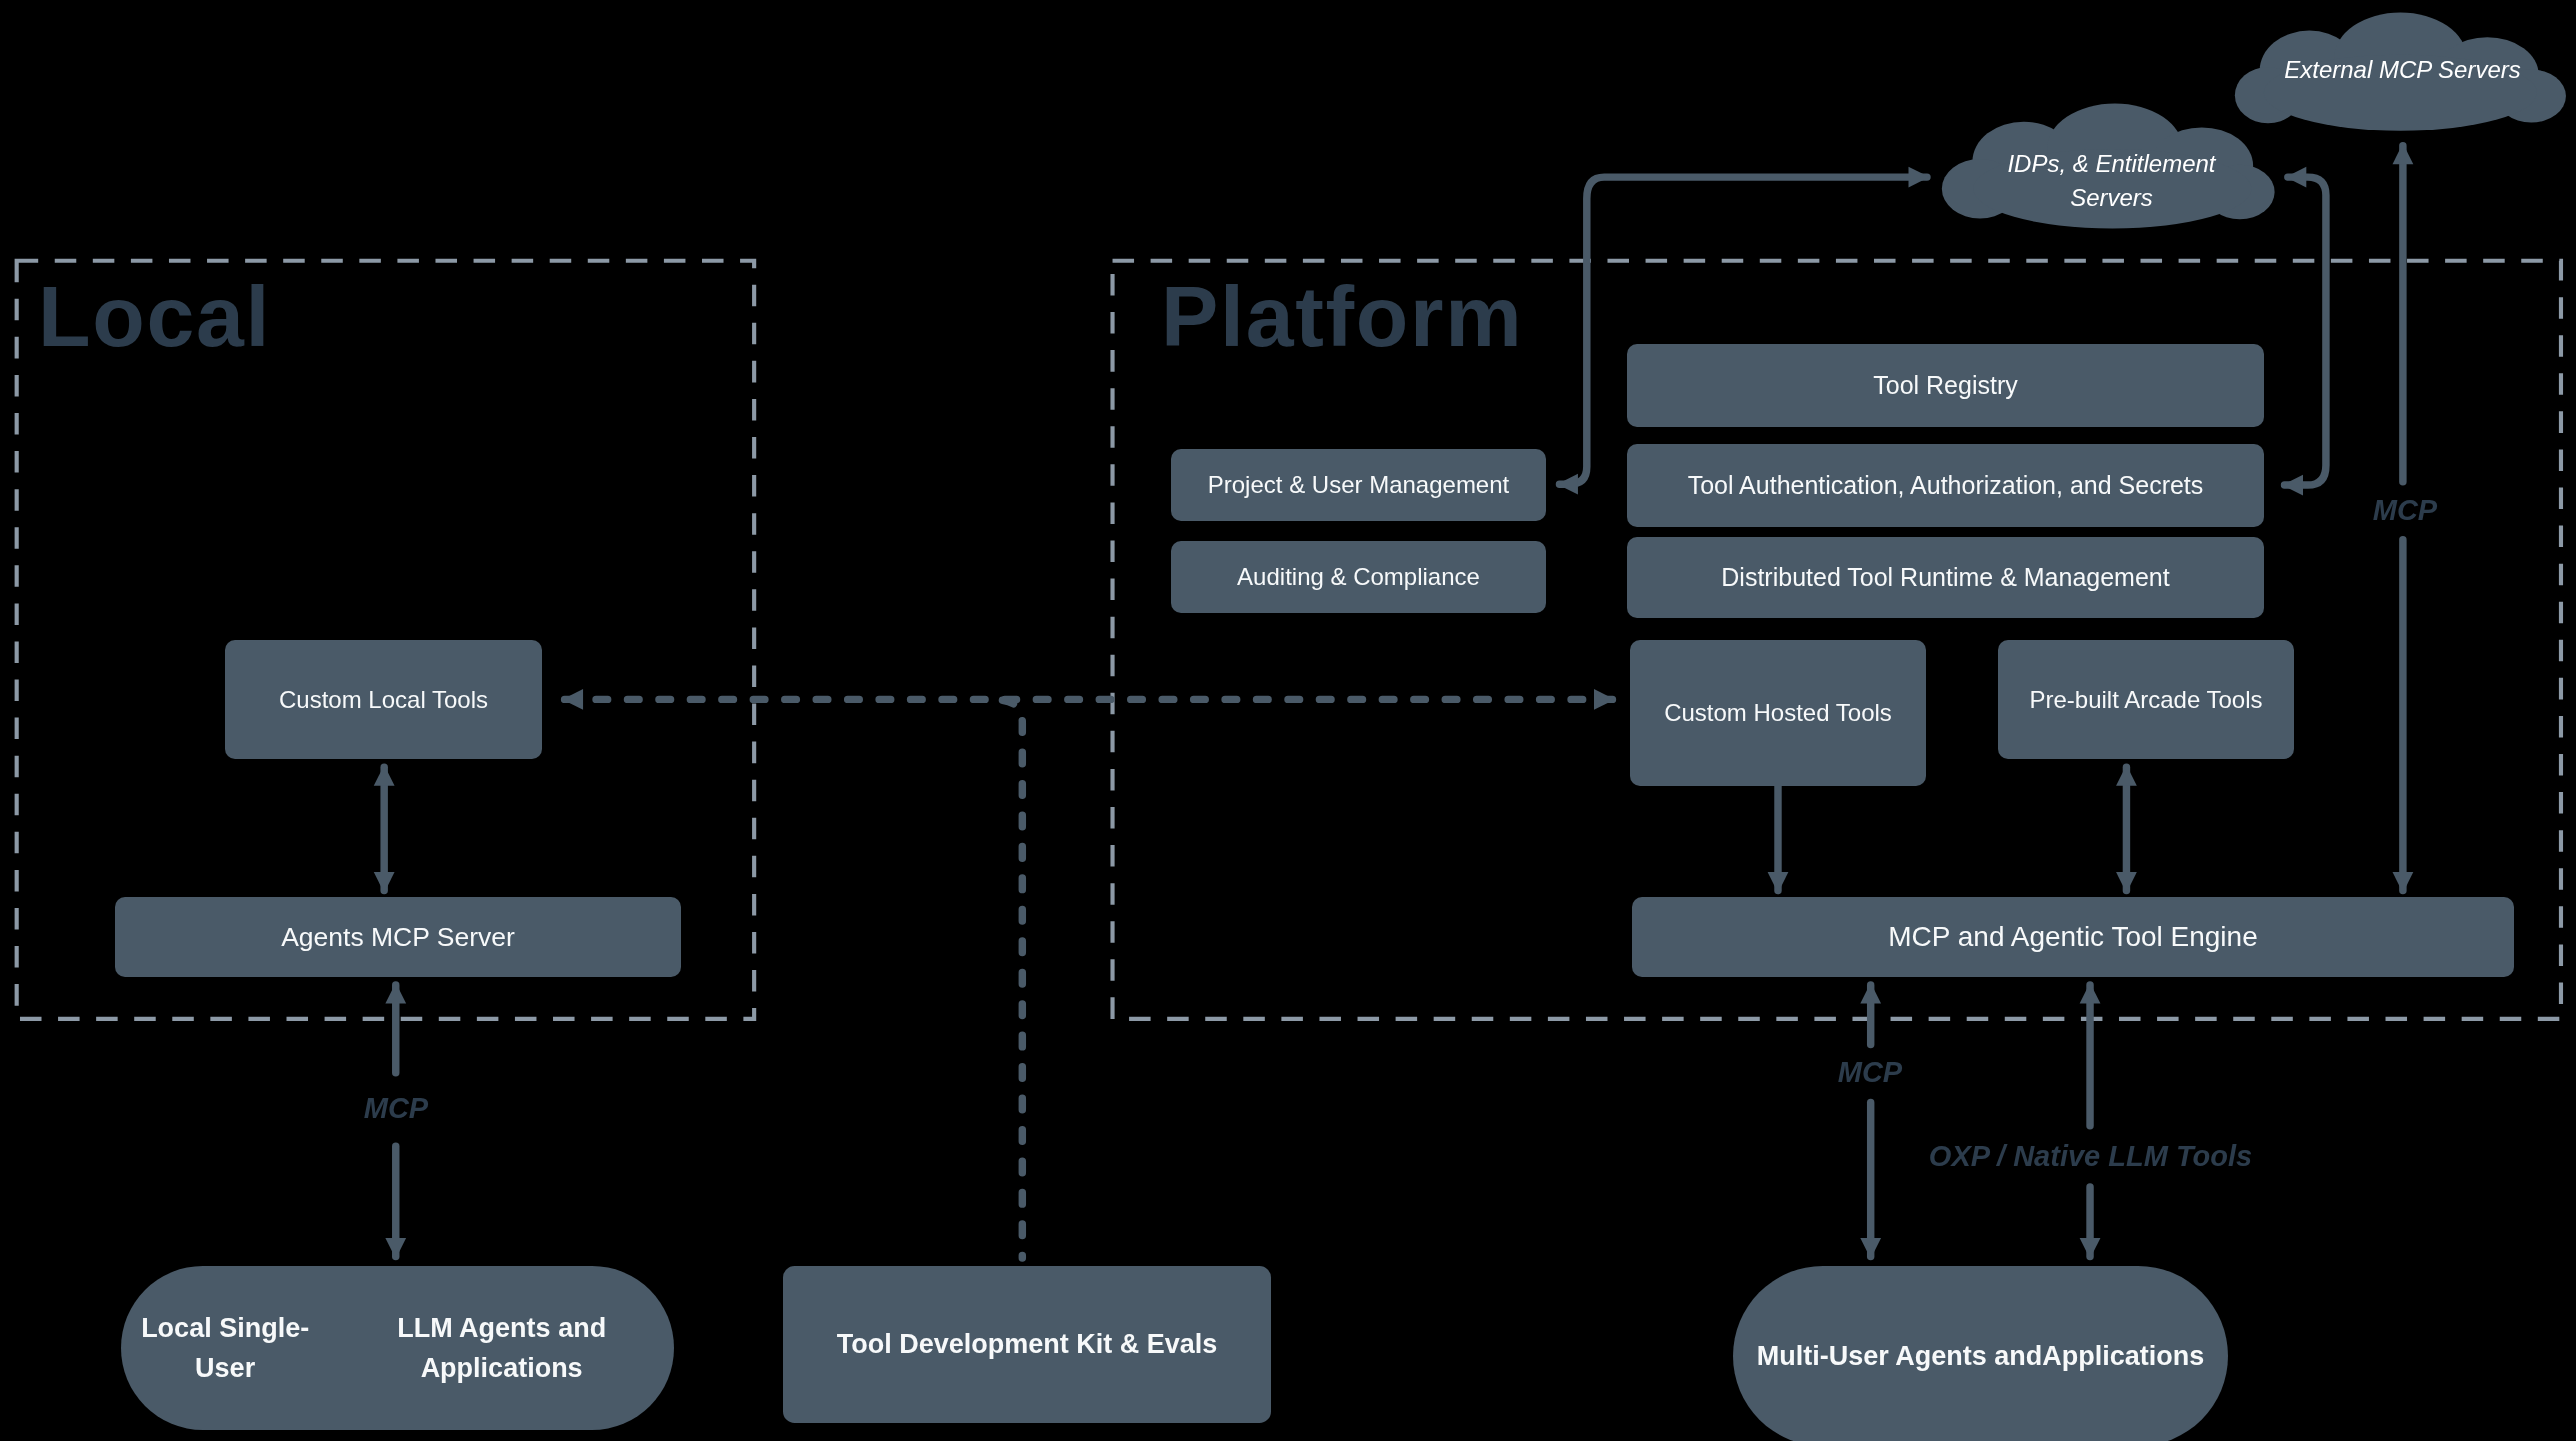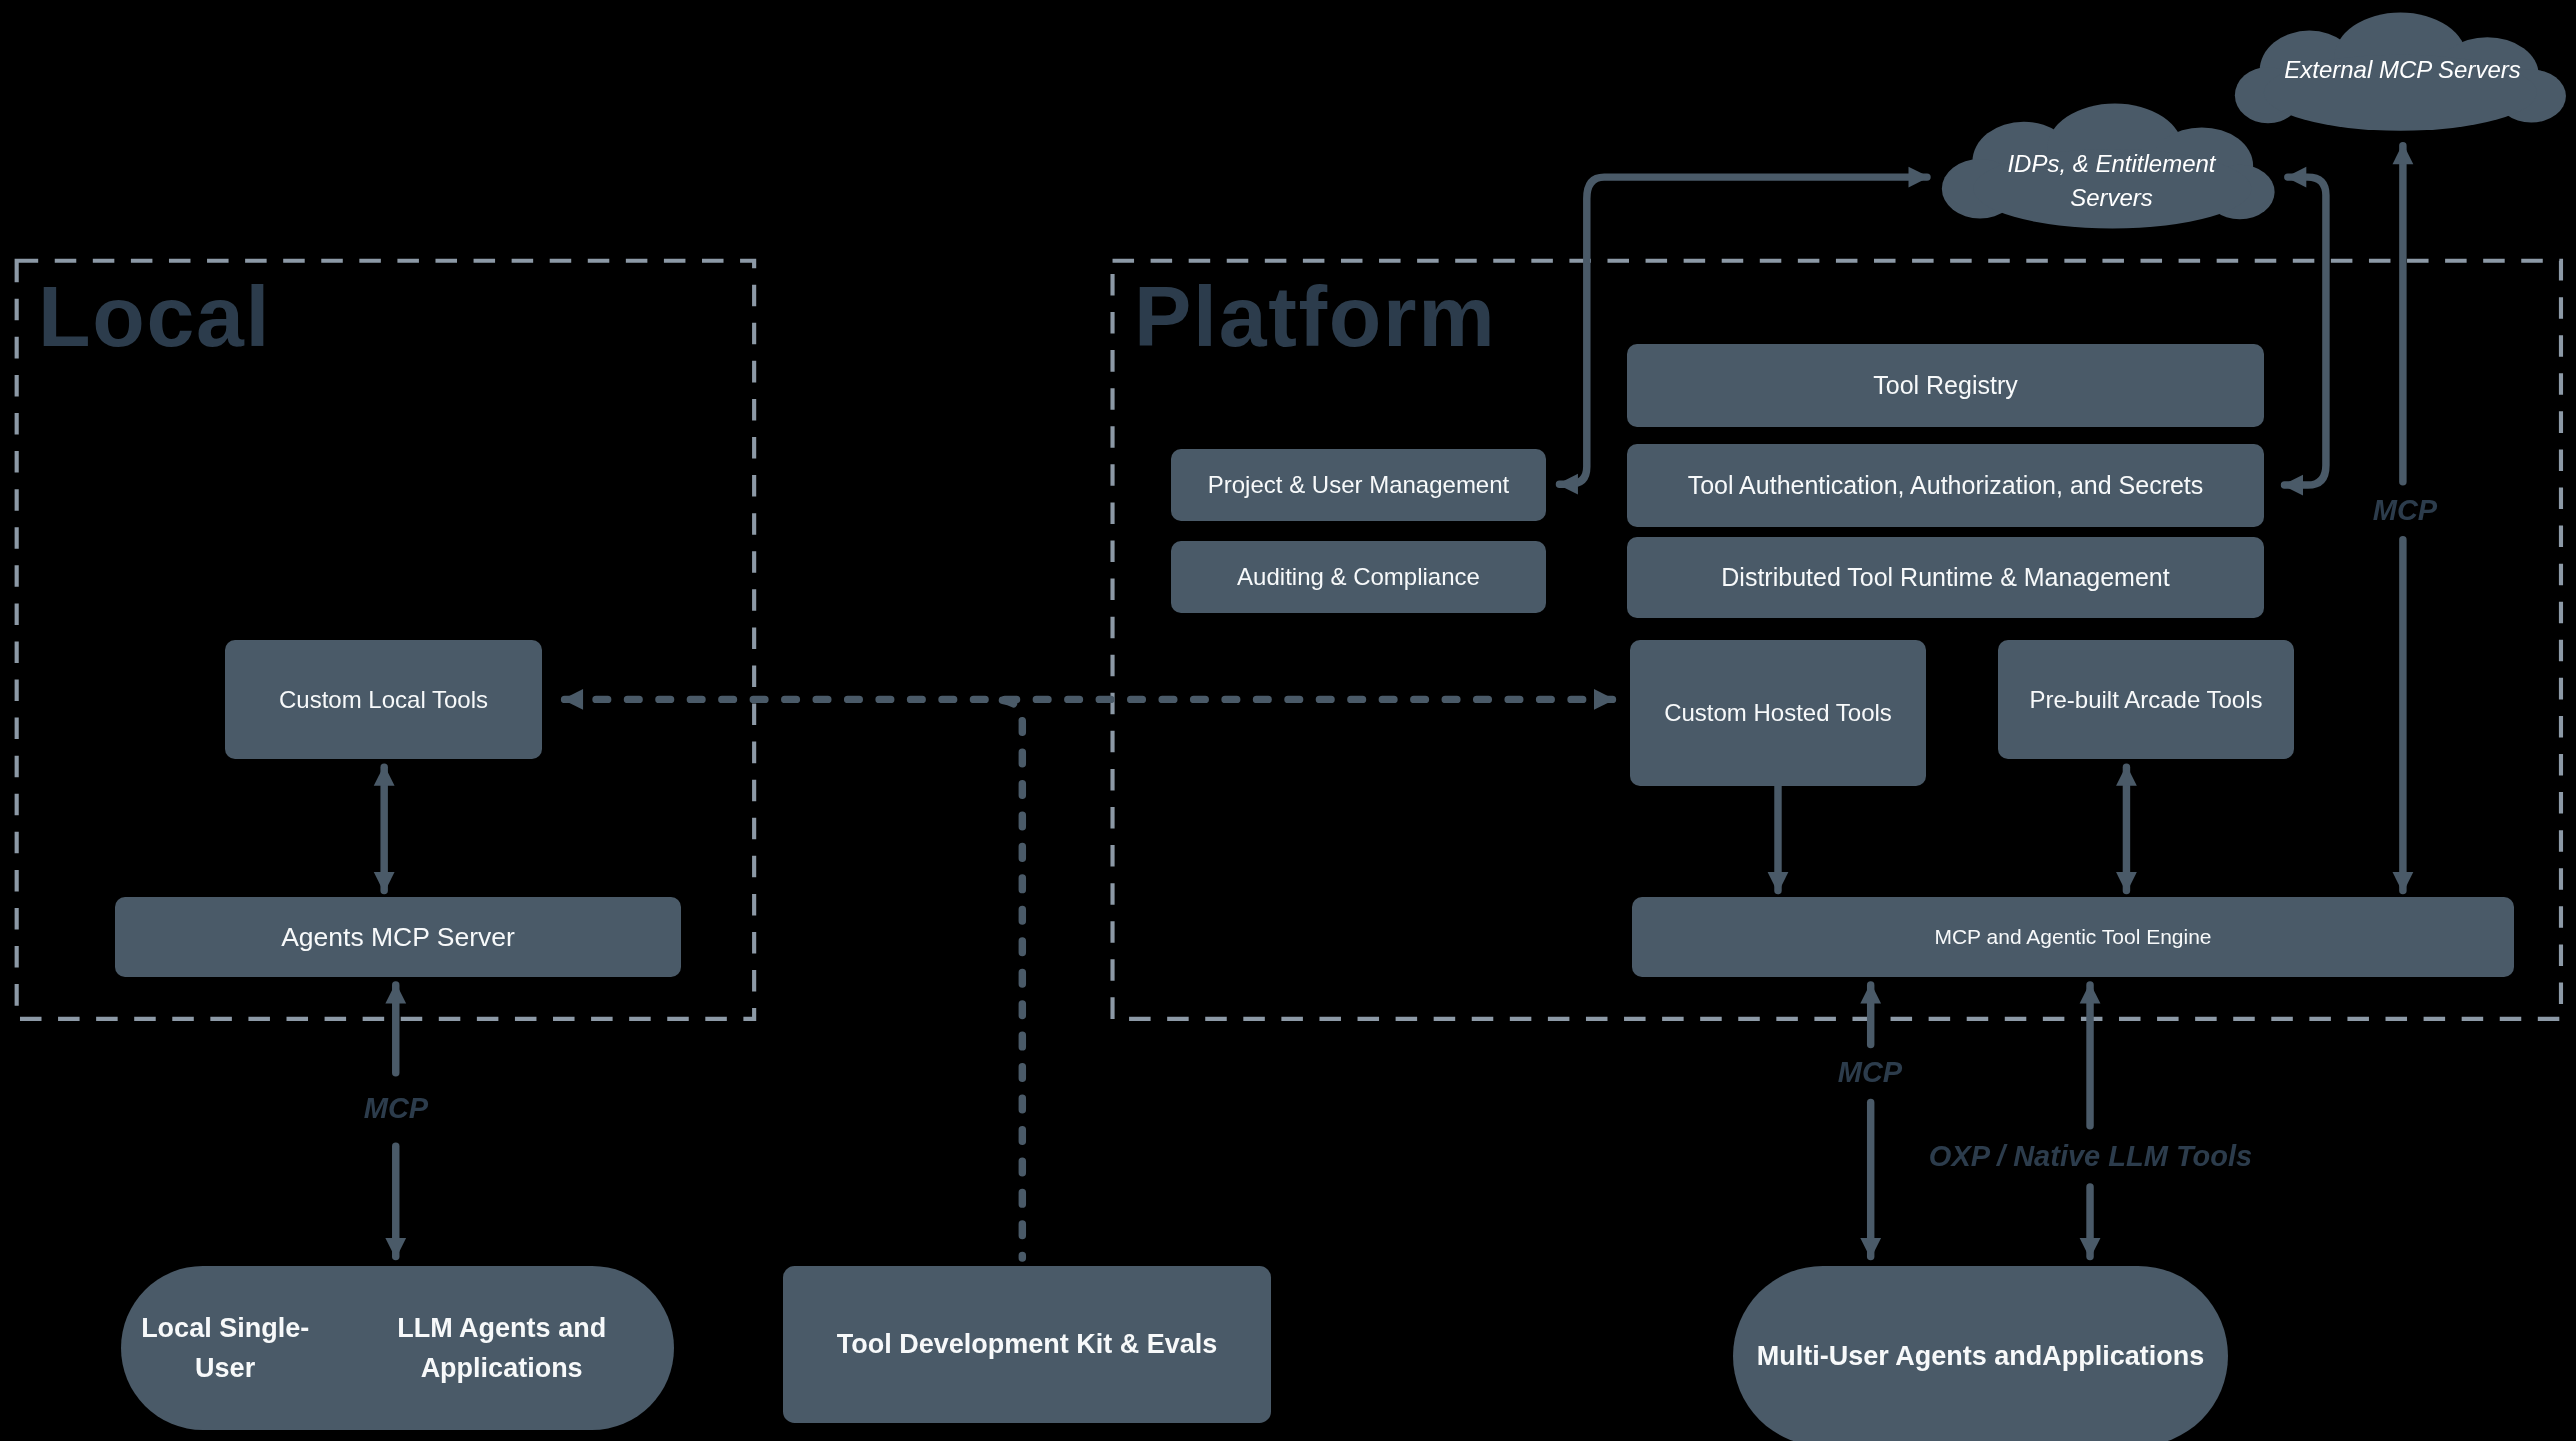--- a/index.html
+++ b/index.html
@@ -11,36 +11,36 @@
   #canvas {
     position:relative; width:2576px; height:1441px; background:var(--background);
     overflow:hidden; font-family:"Liberation Sans","DejaVu Sans",sans-serif;
   }
   #connector-layer { position:absolute; left:0; top:0; width:2576px; height:1441px; }
   .region-title {
     position:absolute; color:var(--title-text); font-size:86px; font-weight:700;
     letter-spacing:1.7px; line-height:1;
   }
   #title-local { left:38px; top:273px; }
-  #title-platform { left:1134px; top:273px; }
+  #title-platform { left:1161px; top:273px; }
   .box {
     position:absolute; background:var(--node-fill); color:var(--node-text);
     display:flex; align-items:center; justify-content:center; text-align:center;
     border-radius:10px; font-size:25px; line-height:1.3; padding:0 11.6px;
   }
   #box-tool-registry   { left:1627px; top:344px;  width:637px; height:83px; }
   #box-tool-auth       { left:1627px; top:444px;  width:637px; height:83px; }
   #box-distributed     { left:1627px; top:537px;  width:637px; height:81px;  }
   #box-project-user    { left:1171px; top:449px;  width:375px; height:72px;  font-size:24px; }
   #box-auditing        { left:1171px; top:541px;  width:375px; height:72px;  font-size:24px; }
   #box-custom-hosted   { left:1630px; top:640px;  width:296px; height:146px; font-size:24px; }
   #box-prebuilt        { left:1978px; top:640px;  width:296px; height:119px; font-size:24px;margin-left:20px; }
   #box-custom-local    { left:225px;  top:640px;  width:317px; height:119px; font-size:24px; }
   #box-local-server    { left:115px;  top:897px; width:566px; height:80px;  font-size:26.5px; }
-  #box-engine          { left:1632px; top:897px; width:882px; height:80px; font-size:21px; }
+  #box-engine          { left:1632px; top:897px; width:882px; height:80px; font-size:28px; }
   #box-tdk             { left:783px;  top:1266px; width:488px; height:157px; font-size:27px; font-weight:700; border-radius:11.6px; }
   .pill {
     position:absolute; background:var(--node-fill); color:var(--node-text);
     border-radius:91px; display:flex; flex-direction:row; align-items:center;
     justify-content:center; text-align:center; font-size:27px; font-weight:700; line-height:1.5;
   }
   #pill-local-agents { left:121px;  top:1266px; width:553px; height:164px; }
   #pill-multi-agents { left:1733px; top:1266px; width:495px; height:180px;justify-content:center; }
   .cloud-label {
     position:absolute; color:#FFFFFF; font-style:italic; font-size:24px;

